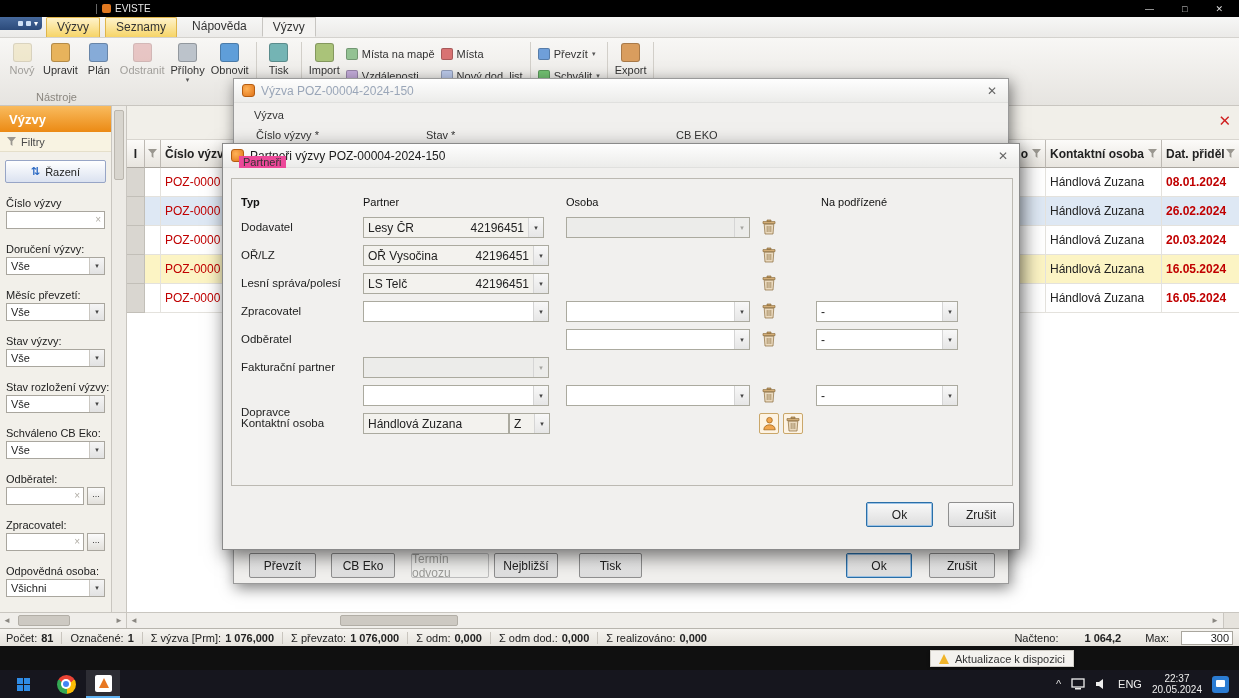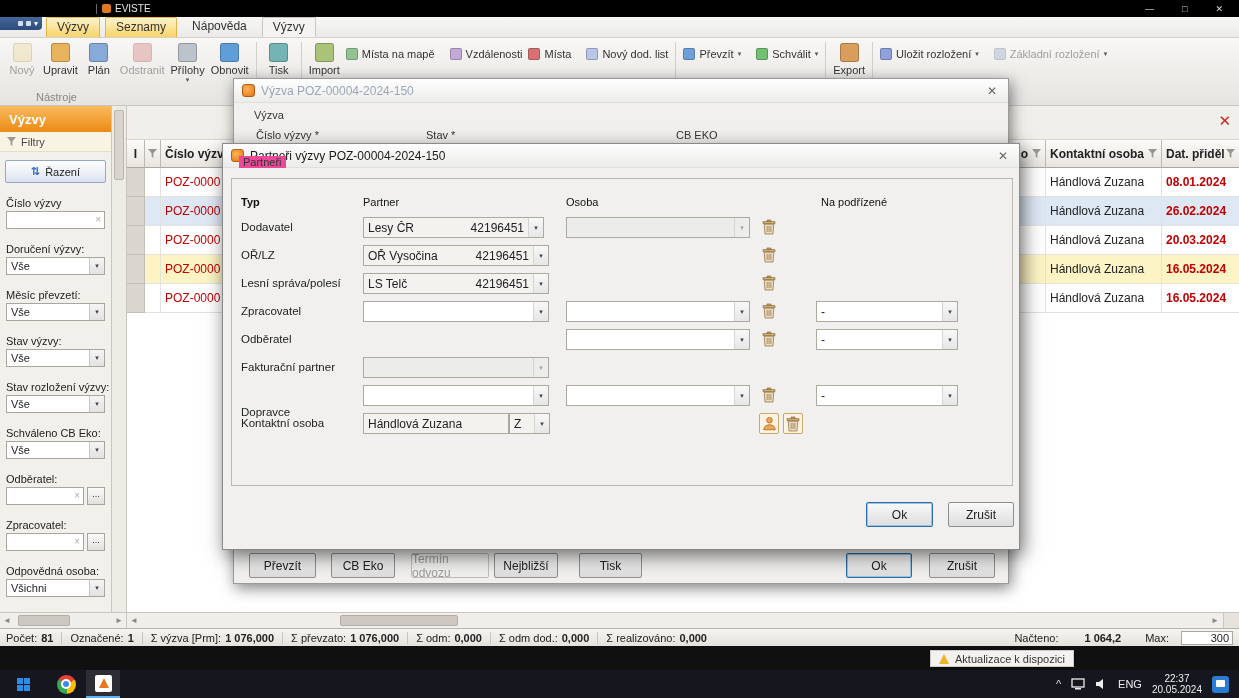--- a/index.html
+++ b/index.html
@@ -31,21 +31,21 @@
   
   .ribbon{position:absolute;left:0;top:38px;width:100%;height:68px;background:linear-gradient(#f8f7f5,#e6e4e0);
           border-bottom:1px solid #c9c6c0}
   .rrow{display:flex;align-items:flex-start;padding:3px 2px 0 4px;height:58px}
   .lb{display:flex;flex-direction:column;align-items:center;min-width:36px;padding:2px 3px;font-size:11px;color:#333;border-radius:2px}
   .lb .ric{width:19px;height:19px;border-radius:3px;margin-bottom:3px;border:1px solid rgba(0,0,0,.22)}
   .lb .lbl{line-height:11px;text-align:center;white-space:nowrap}
   .lb.dis{color:#a09e9a}
   .lb.dis .ric{opacity:.45}
   .rsep{width:1px;height:54px;background:#d2cfc9;margin:1px 4px 0 4px}
-  .scol{display:flex;flex-direction:row;gap:15px;padding-top:5px;margin:0 3px}
+  .scol{display:flex;flex-direction:column;gap:7px;padding-top:5px;margin:0 3px}
   .sbn{display:flex;align-items:center;gap:4px;font-size:11px;color:#333;height:15px;white-space:nowrap}
   .sbn .sic{width:12px;height:12px;border-radius:2px;border:1px solid rgba(0,0,0,.22)}
   .sbn.dis{color:#a09e9a}
   .sbn.dis .sic{opacity:.45}
   .darr{font-size:7px;color:#555;line-height:7px}
   .rfoot{position:absolute;left:36px;bottom:2px;font-size:11px;color:#8a867f}
   .i-new{background:#ecdca6}.i-edit{background:#e7b35c}.i-plan{background:#86abd8}.i-del{background:#d98f8f}
   .i-att{background:#bcc3cb}.i-ref{background:#5f9ed9}.i-print{background:#74b4b4}.i-imp{background:#aac379}
   .i-exp{background:#d99d5e}.i-map{background:#93c293}.i-dist{background:#c2aad8}.i-plc{background:#d87272}
   .i-dlst{background:#b9c7e8}.i-take{background:#6f9fd9}.i-appr{background:#72c172}.i-sav{background:#8fa0de}
@@ -271,32 +271,20 @@
           <span>Schválit</span>
           <span class="darr">▾</span>
         </div>
       </div>
       <div class="rsep"></div>
       <div class="lb">
         <span class="ric i-exp"></span>
         <span class="lbl">Export</span>
       </div>
       <div class="rsep"></div>
-      <div class="scol">
-        <div class="sbn">
-          <span class="sic i-sav"></span>
-          <span>Uložit rozložení</span>
-          <span class="darr">▾</span>
-        </div>
-        <div class="sbn dis">
-          <span class="sic i-def"></span>
-          <span>Základní rozložení</span>
-          <span class="darr">▾</span>
-        </div>
-      </div>
     </div>
     <div class="rfoot">Nástroje</div>
   </div>
 
   <div class="sidebar">
     <div class="sb-title">Výzvy</div>
     <div class="sb-filters">
       <svg width="9" height="9" viewBox="0 0 9 9">
           <path d="M0 0h9L5.4 4.2V9L3.6 7.6V4.2z" fill="#9a9790"></path>
         </svg>

